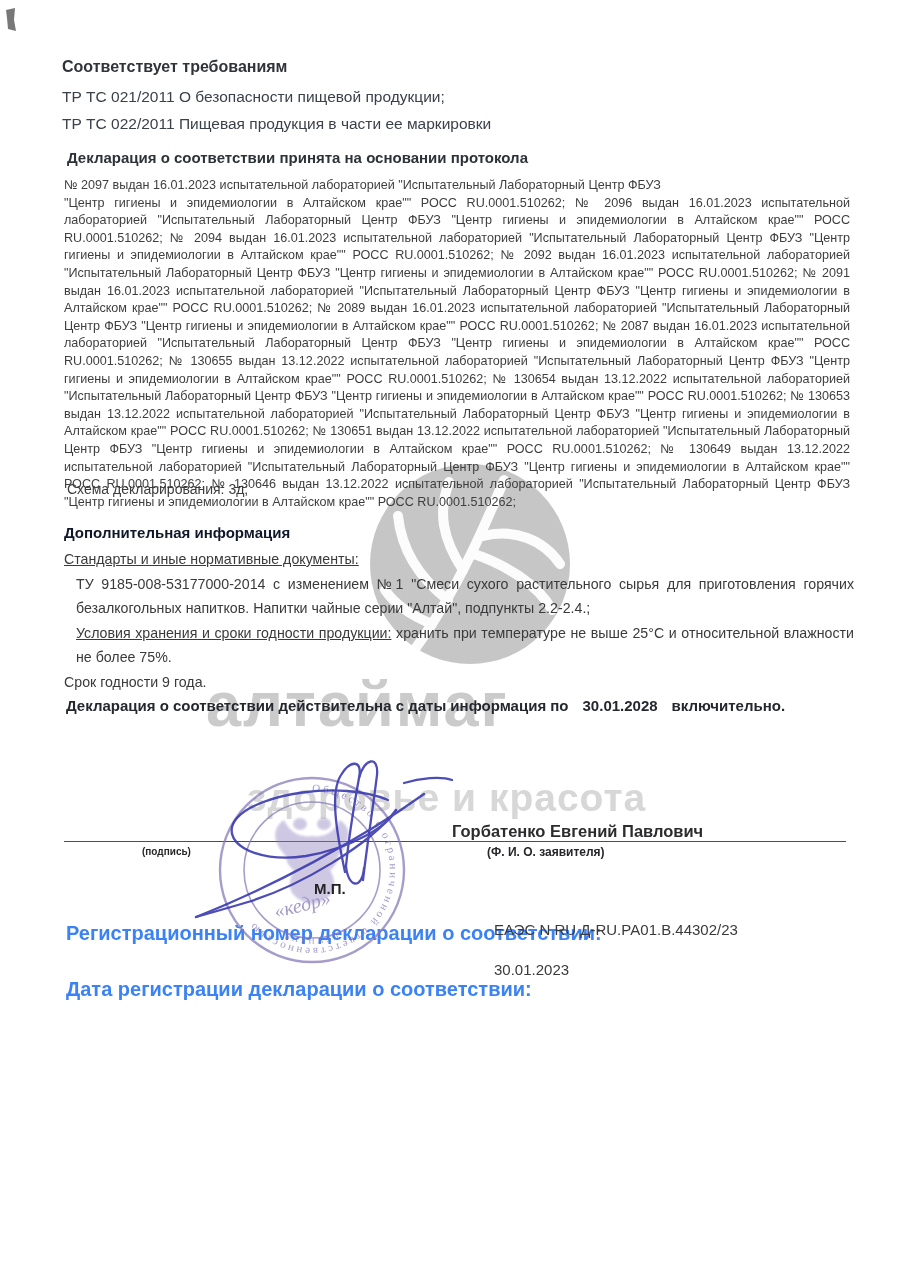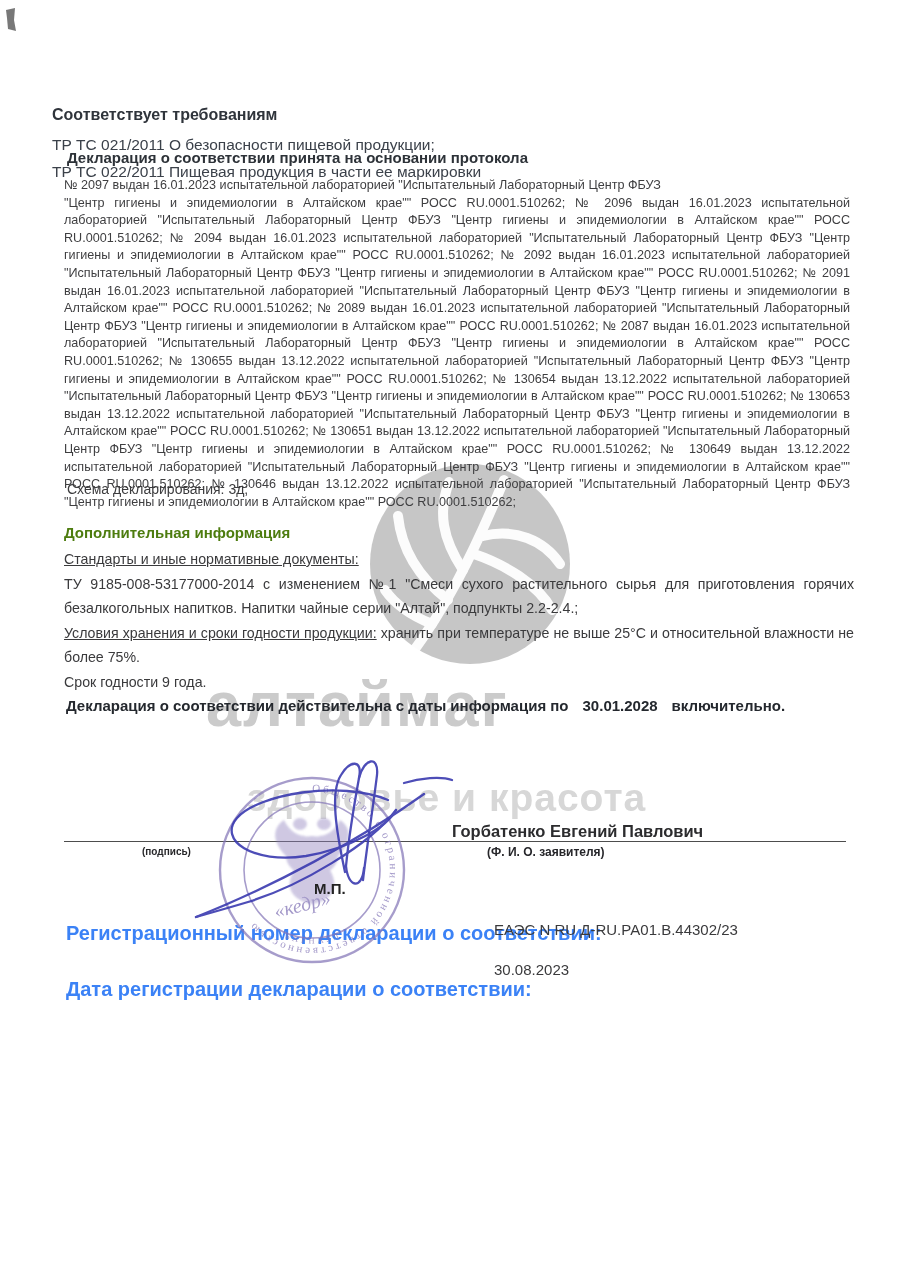--- a/index.html
+++ b/index.html
@@ -11,36 +11,36 @@
   
   .wm{position:absolute;z-index:1;pointer-events:none;}
   .txt{position:absolute;z-index:2;}
   .stamp-layer{position:absolute;z-index:3;}
   .sig-layer{position:absolute;z-index:4;}
 
   
   .corner-mark{position:absolute;left:3px;top:6px;z-index:5;}
 
   
-  .req{left:52px;top:58px;width:790px;color:#343a41;margin-top:48px;}
+  .req{left:62px;top:58px;width:790px;color:#343a41;}
   .req .h{font-size:16px;font-weight:bold;color:#2f343b;margin-bottom:7px;}
   .req .line{font-size:15.5px;line-height:27px;color:#3b414a;}
 
   .basis-title{left:67px;top:149px;font-size:15px;font-weight:bold;color:#2d3238;}
 
   .protocol{left:64px;top:177px;width:786px;font-size:12.6px;line-height:17.6px;
             color:#3e3e40;}
   .protocol .body{text-align:justify;}
 
   .scheme{left:67px;top:481px;font-size:14px;color:#3c3c3e;}
 
   .addl{left:64px;top:524px;width:790px;color:#3a3a3c;}
-  .addl .h{font-size:15px;font-weight:bold;color:#4d7c0f;margin-bottom:6px;}
+  .addl .h{font-size:15px;font-weight:bold;color:#0f172a;margin-bottom:6px;}
   .addl .ln{font-size:14.2px;line-height:24.6px;}
-  .addl .just{text-align:justify;}
+  .addl .just{text-align:justify;margin-left:12px;}
   .u{text-decoration:underline;}
 
   .validity{left:66px;top:697px;width:800px;font-size:15px;font-weight:bold;color:#24282e;}
   .validity .date{margin:0 14px;}
 
   
   .wm-brand{left:206px;top:668px;font-size:63px;font-weight:bold;color:#c7c7c7;
             letter-spacing:2px;opacity:.92;}
   .wm-tagline{left:247px;top:776px;font-size:39px;font-weight:bold;color:#d5d5d5;
               letter-spacing:1px;opacity:.95;}
@@ -152,15 +152,15 @@
       <path d="M218,50 C170,30 88,44 67,68 C48,90 82,114 136,106 C182,98 218,76 226,60"></path>
       <path d="M226,60 C200,95 130,136 78,152 C58,158 40,163 26,167"></path>
       <path d="M26,167 C100,138 190,90 254,44"></path>
       <path d="M234,33 C250,28 271,26 282,30"></path>
     </g>
   </svg>
 
   <div class="txt reg-label row1l">Регистрационный номер декларации о соответствии:</div>
   <div class="txt reg-value row1v">ЕАЭС N RU Д-RU.РА01.В.44302/23</div>
   <div class="txt reg-label row2l">Дата регистрации декларации о соответствии:</div>
-  <div class="txt reg-value row2v">30.08.2023</div>
+  <div class="txt reg-value row2v">30.01.2023</div>
 
 </div>
 
 </body></html>

